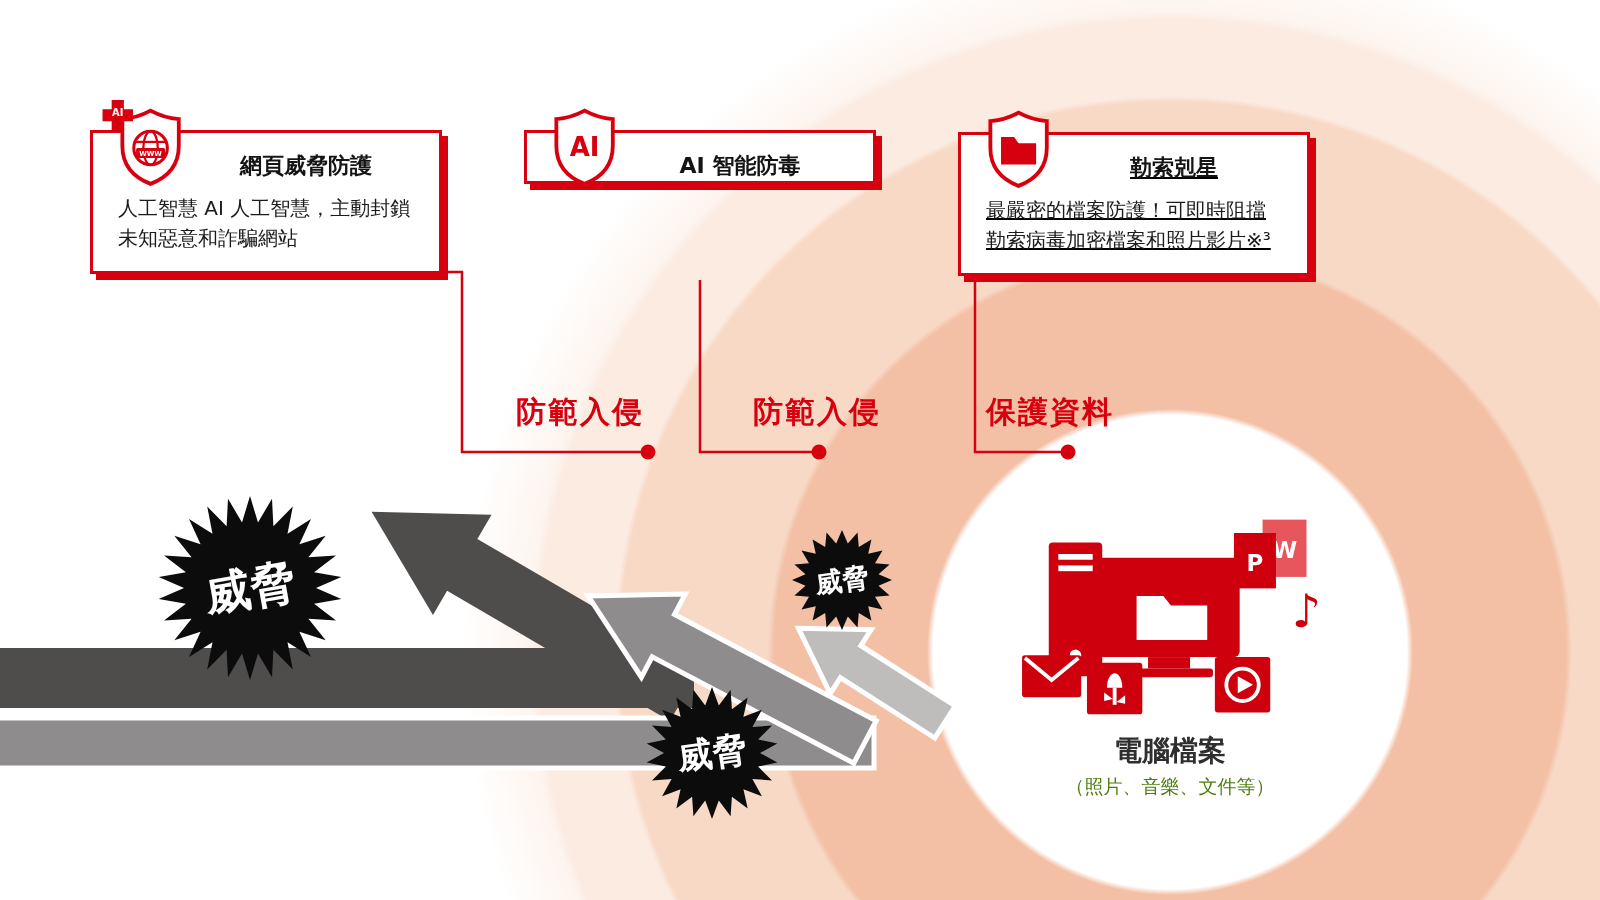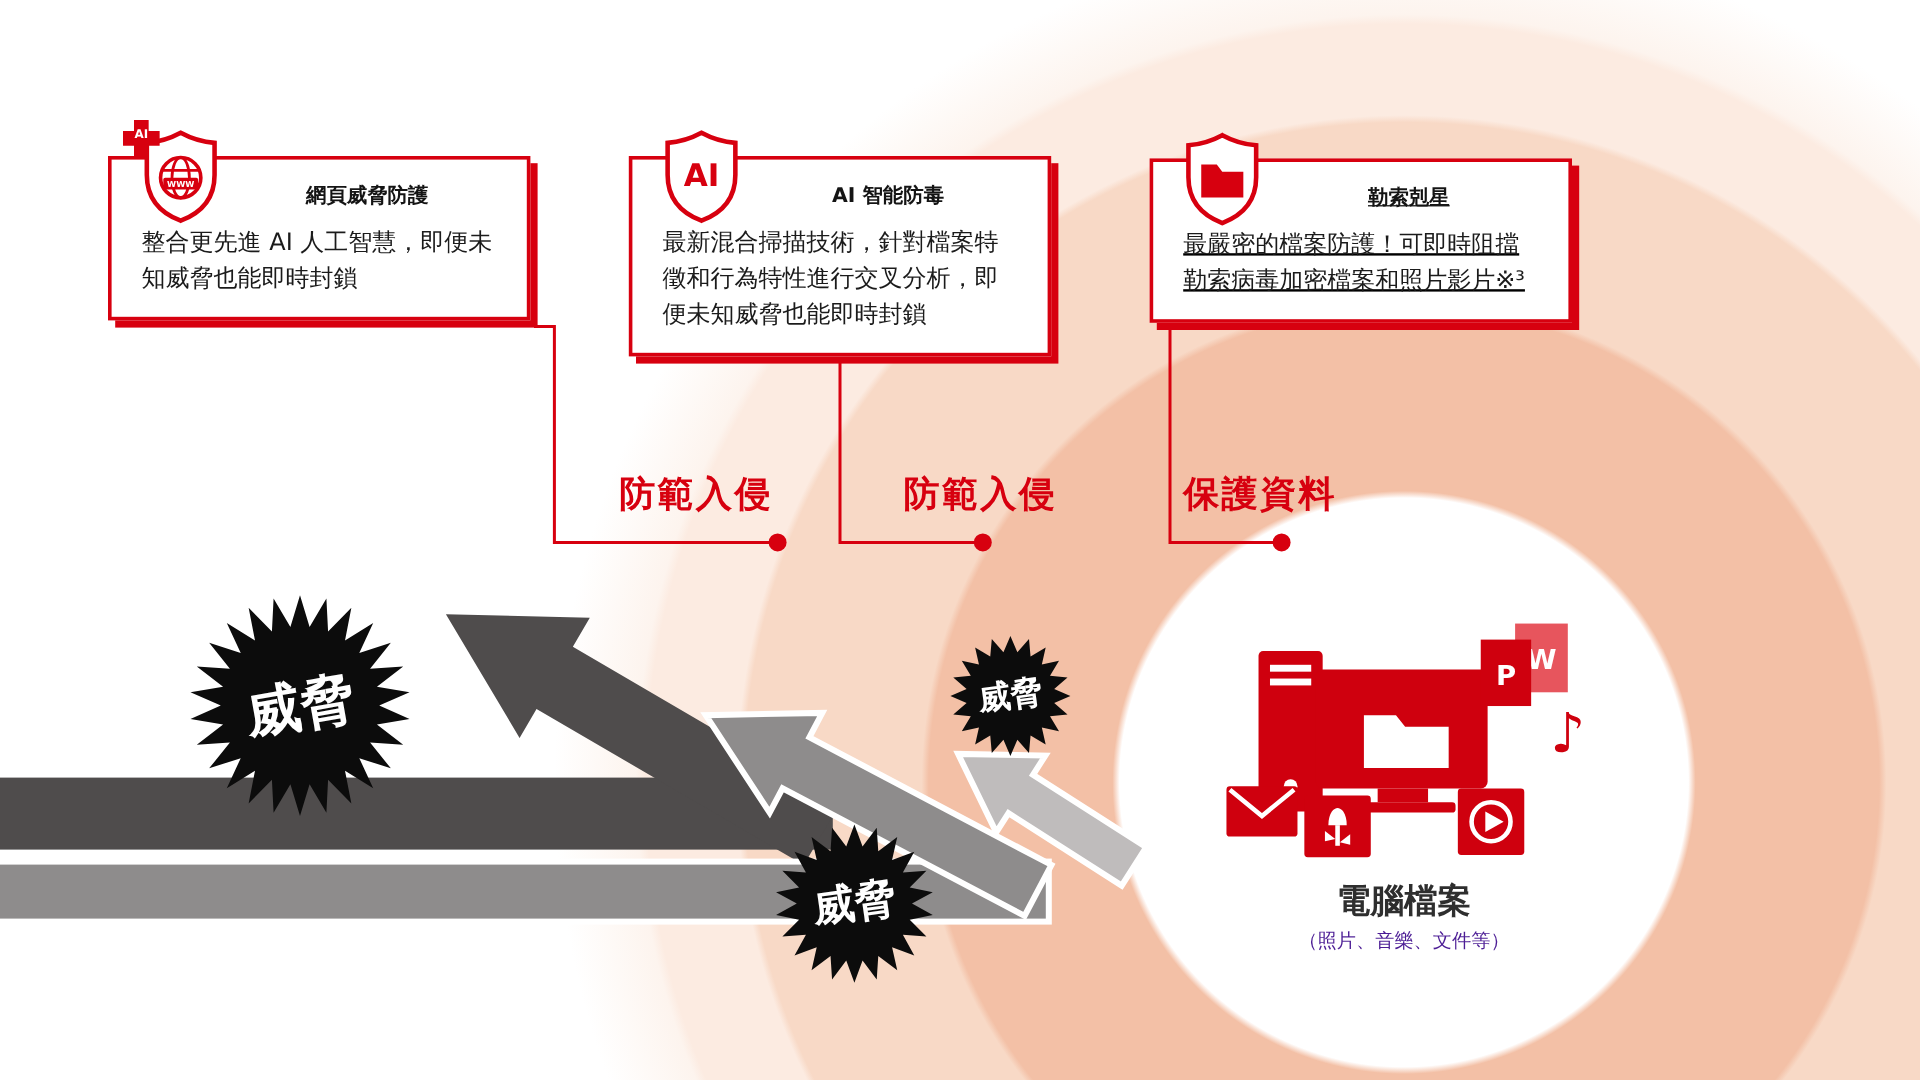--- a/index.html
+++ b/index.html
@@ -18,30 +18,30 @@
       #fdf4ee 640px,
       rgba(255,255,255,0) 708px);
   }
   .overlay{position:absolute;inset:0;width:1600px;height:900px;}
   
   .box{
     position:absolute;width:352px;background:#fff;border:3px solid #d7000f;
     box-shadow:6px 6px 0 #d7000f;box-sizing:border-box;z-index:6;
   }
   .box-icon{position:absolute;left:8px;top:-36px;width:90px;height:96px;}
-  .box-title{margin:18px 12px 0 92px;text-align:center;font-size:17px;font-weight:bold;color:#141414;}
+  .box-title{margin:18px 12px 0 92px;text-align:center;font-size:22px;font-weight:bold;color:#141414;}
   .box-body{margin:12px 22px 18px 25px;font-size:20px;line-height:1.5;color:#1b1b1b;}
   
   .stage-label{
     position:absolute;z-index:5;font-size:30px;font-weight:bold;color:#d7000f;letter-spacing:2px;
   }
   
   .center{position:absolute;left:988px;top:512px;width:364px;text-align:center;color:#333;z-index:3;}
   .center-title{font-size:28px;font-weight:bold;margin-top:6px;color:#2e2e2e;}
-  .center-sub{font-size:16px;margin-top:4px;color:#4c1d95;}
+  .center-sub{font-size:19px;margin-top:4px;color:#4d7c0f;}
   svg text{font-family:"DejaVu Sans","Liberation Sans",sans-serif;}
 </style>
 </head>
 <body>
 
 <div class="canvas">
 
   <div class="rings"></div>
 
   <svg class="overlay" viewBox="0 0 1600 900" style="z-index:2;">
@@ -102,30 +102,29 @@
       <ellipse cx="53" cy="53" rx="9.5" ry="22" fill="none" stroke="#d7000f" stroke-width="3"></ellipse>
       <line x1="33" y1="45" x2="73" y2="45" stroke="#d7000f" stroke-width="3"></line>
       <rect x="34" y="53" width="38" height="13" rx="2" fill="#d7000f"></rect>
       <text x="53" y="63" font-size="9" font-weight="bold" fill="#ffffff" text-anchor="middle">WWW</text>
       <g>
         <path d="M2 -10 h16 v12 h12 v16 h-12 v12 H2 V18 H-10 V2 H2 Z" fill="#d7000f"></path>
         <text x="10" y="6" font-size="13" font-weight="bold" fill="#ffffff" text-anchor="middle" dominant-baseline="central">AI</text>
       </g>
     </svg>
     <div class="box-title">網頁威脅防護</div>
-    <div class="box-body">整合更先進 AI 人工智慧，即便未知威脅也能即時封鎖</div>
+    <div class="box-body">人工智慧 AI 人工智慧，主動封鎖未知惡意和詐騙網站</div>
   </div>
 
   <div class="box" style="left:524px;top:130px;">
     <svg class="box-icon" viewBox="-12 -12 118 122">
       <path d="M53 4 C64 10 76 14 90 15 V50 C90 77 74 92 53 100 C32 92 16 77 16 50 V15 C30 14 42 10 53 4 Z" fill="#ffffff" stroke="#d7000f" stroke-width="5"></path>
       <text x="53" y="52" font-size="34" font-weight="bold" fill="#d7000f" text-anchor="middle" dominant-baseline="central">AI</text>
     </svg>
     <div class="box-title">AI 智能防毒</div>
-    <div class="box-body">最新混合掃描技術，針對檔案特徵和行為特性進行交叉分析，即便未知威脅也能即時封鎖</div>
   </div>
 
   <div class="box" style="left:958px;top:132px;text-decoration:underline;">
     <svg class="box-icon" viewBox="-12 -12 118 122">
       <path d="M53 4 C64 10 76 14 90 15 V50 C90 77 74 92 53 100 C32 92 16 77 16 50 V15 C30 14 42 10 53 4 Z" fill="#ffffff" stroke="#d7000f" stroke-width="5"></path>
       <path d="M30 36 h17 l6 8 h23 v28 H30 Z" fill="#d7000f"></path>
     </svg>
     <div class="box-title">勒索剋星</div>
     <div class="box-body">最嚴密的檔案防護！可即時阻擋勒索病毒加密檔案和照片影片※³</div>
   </div>

